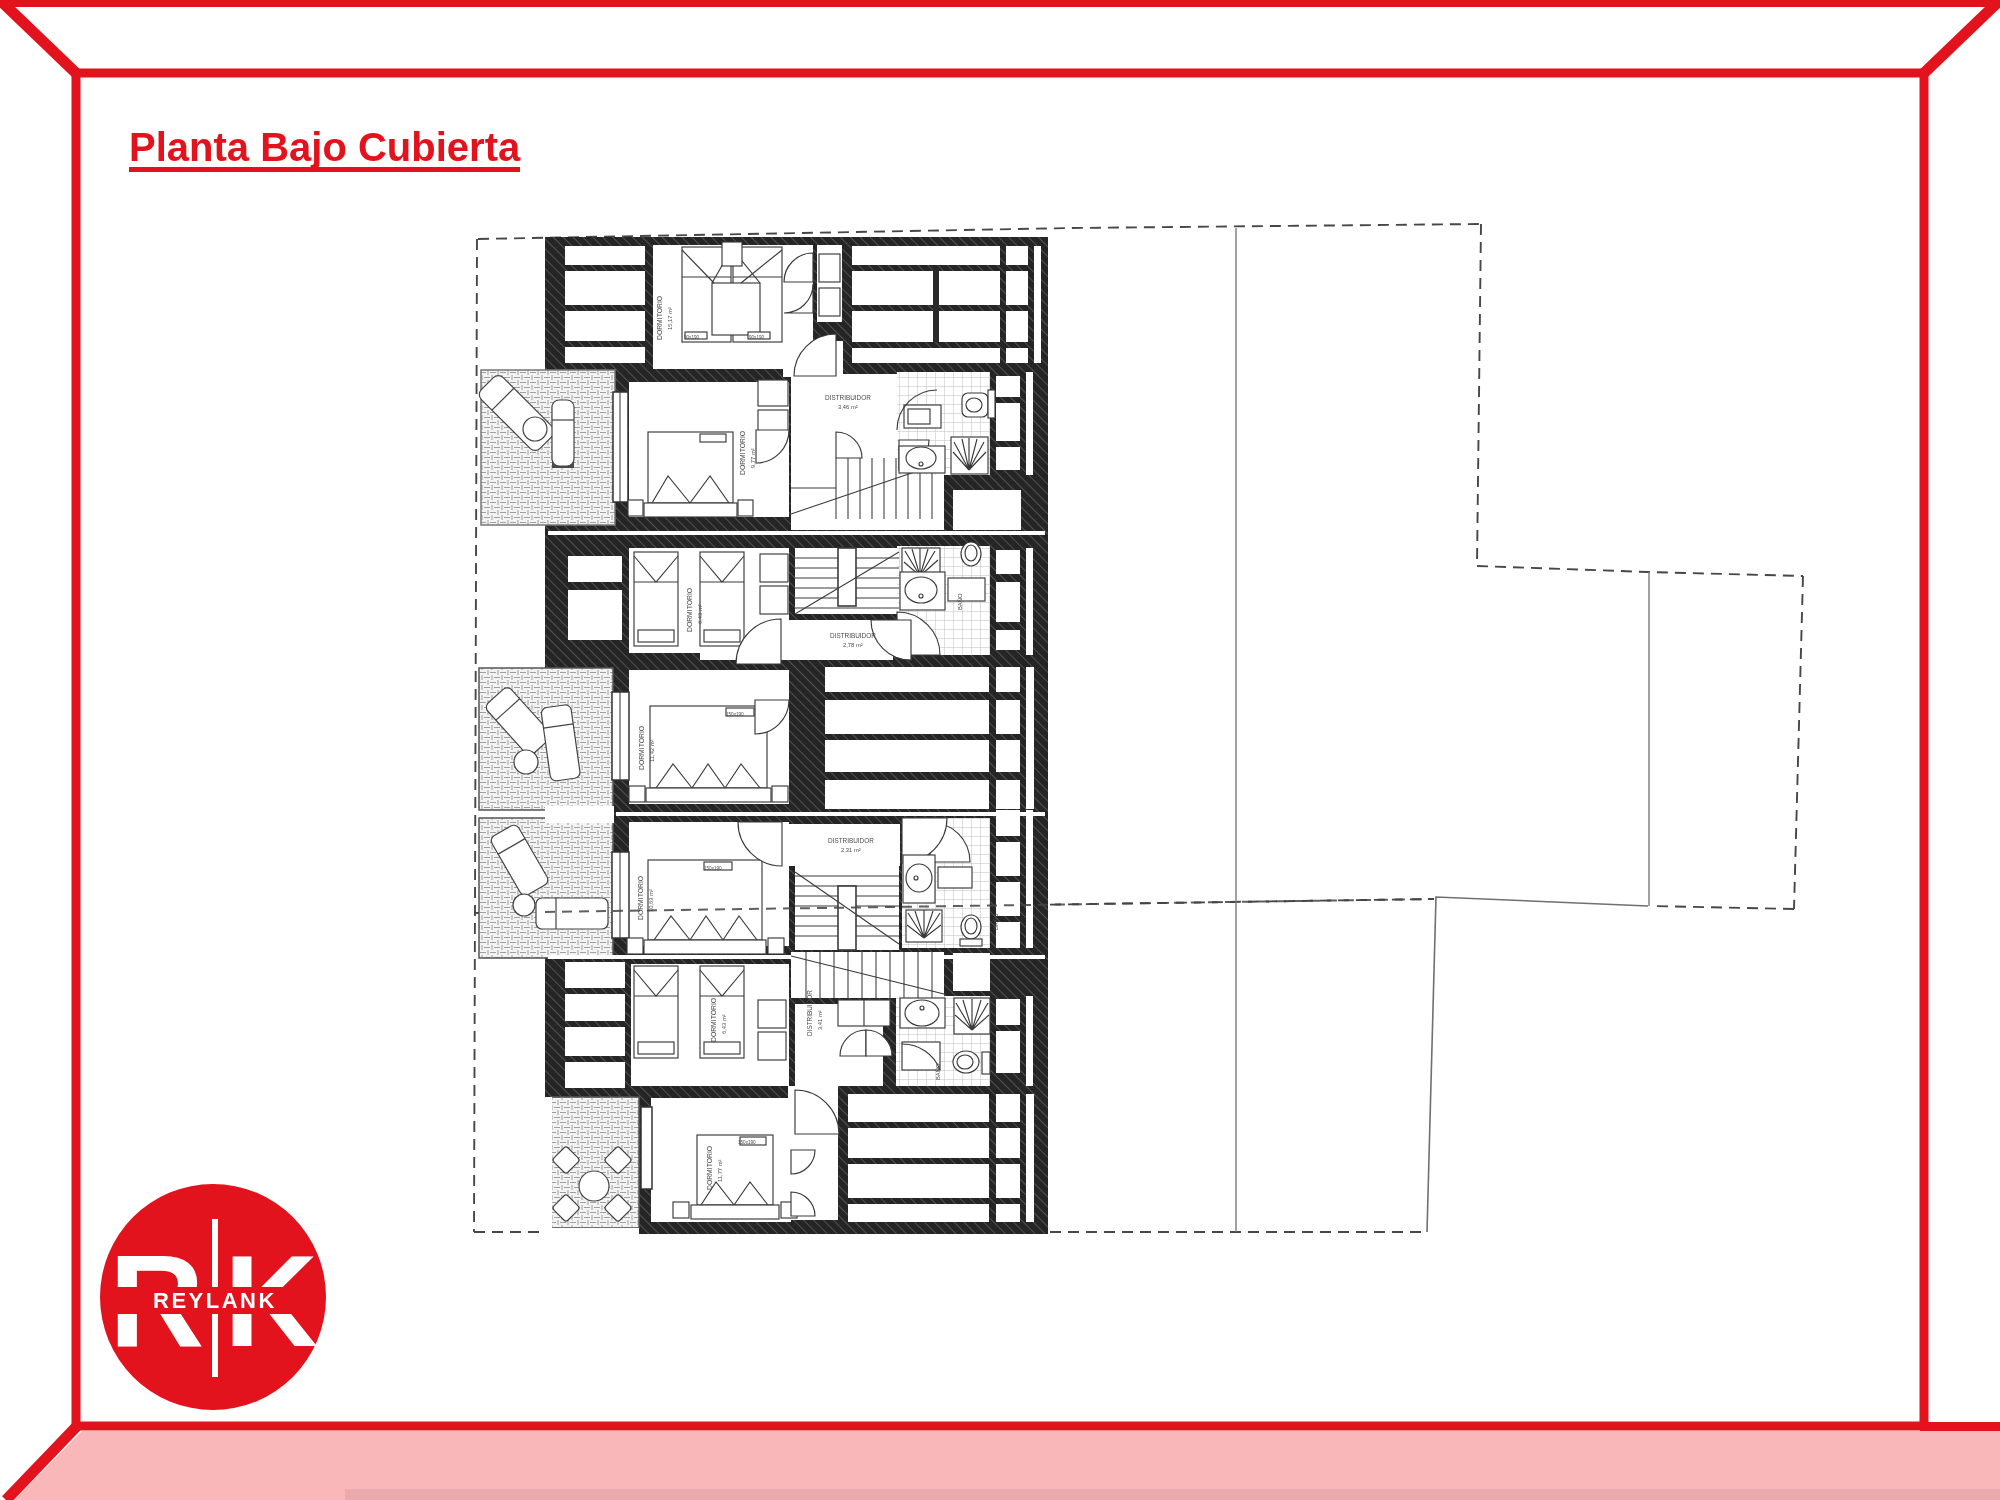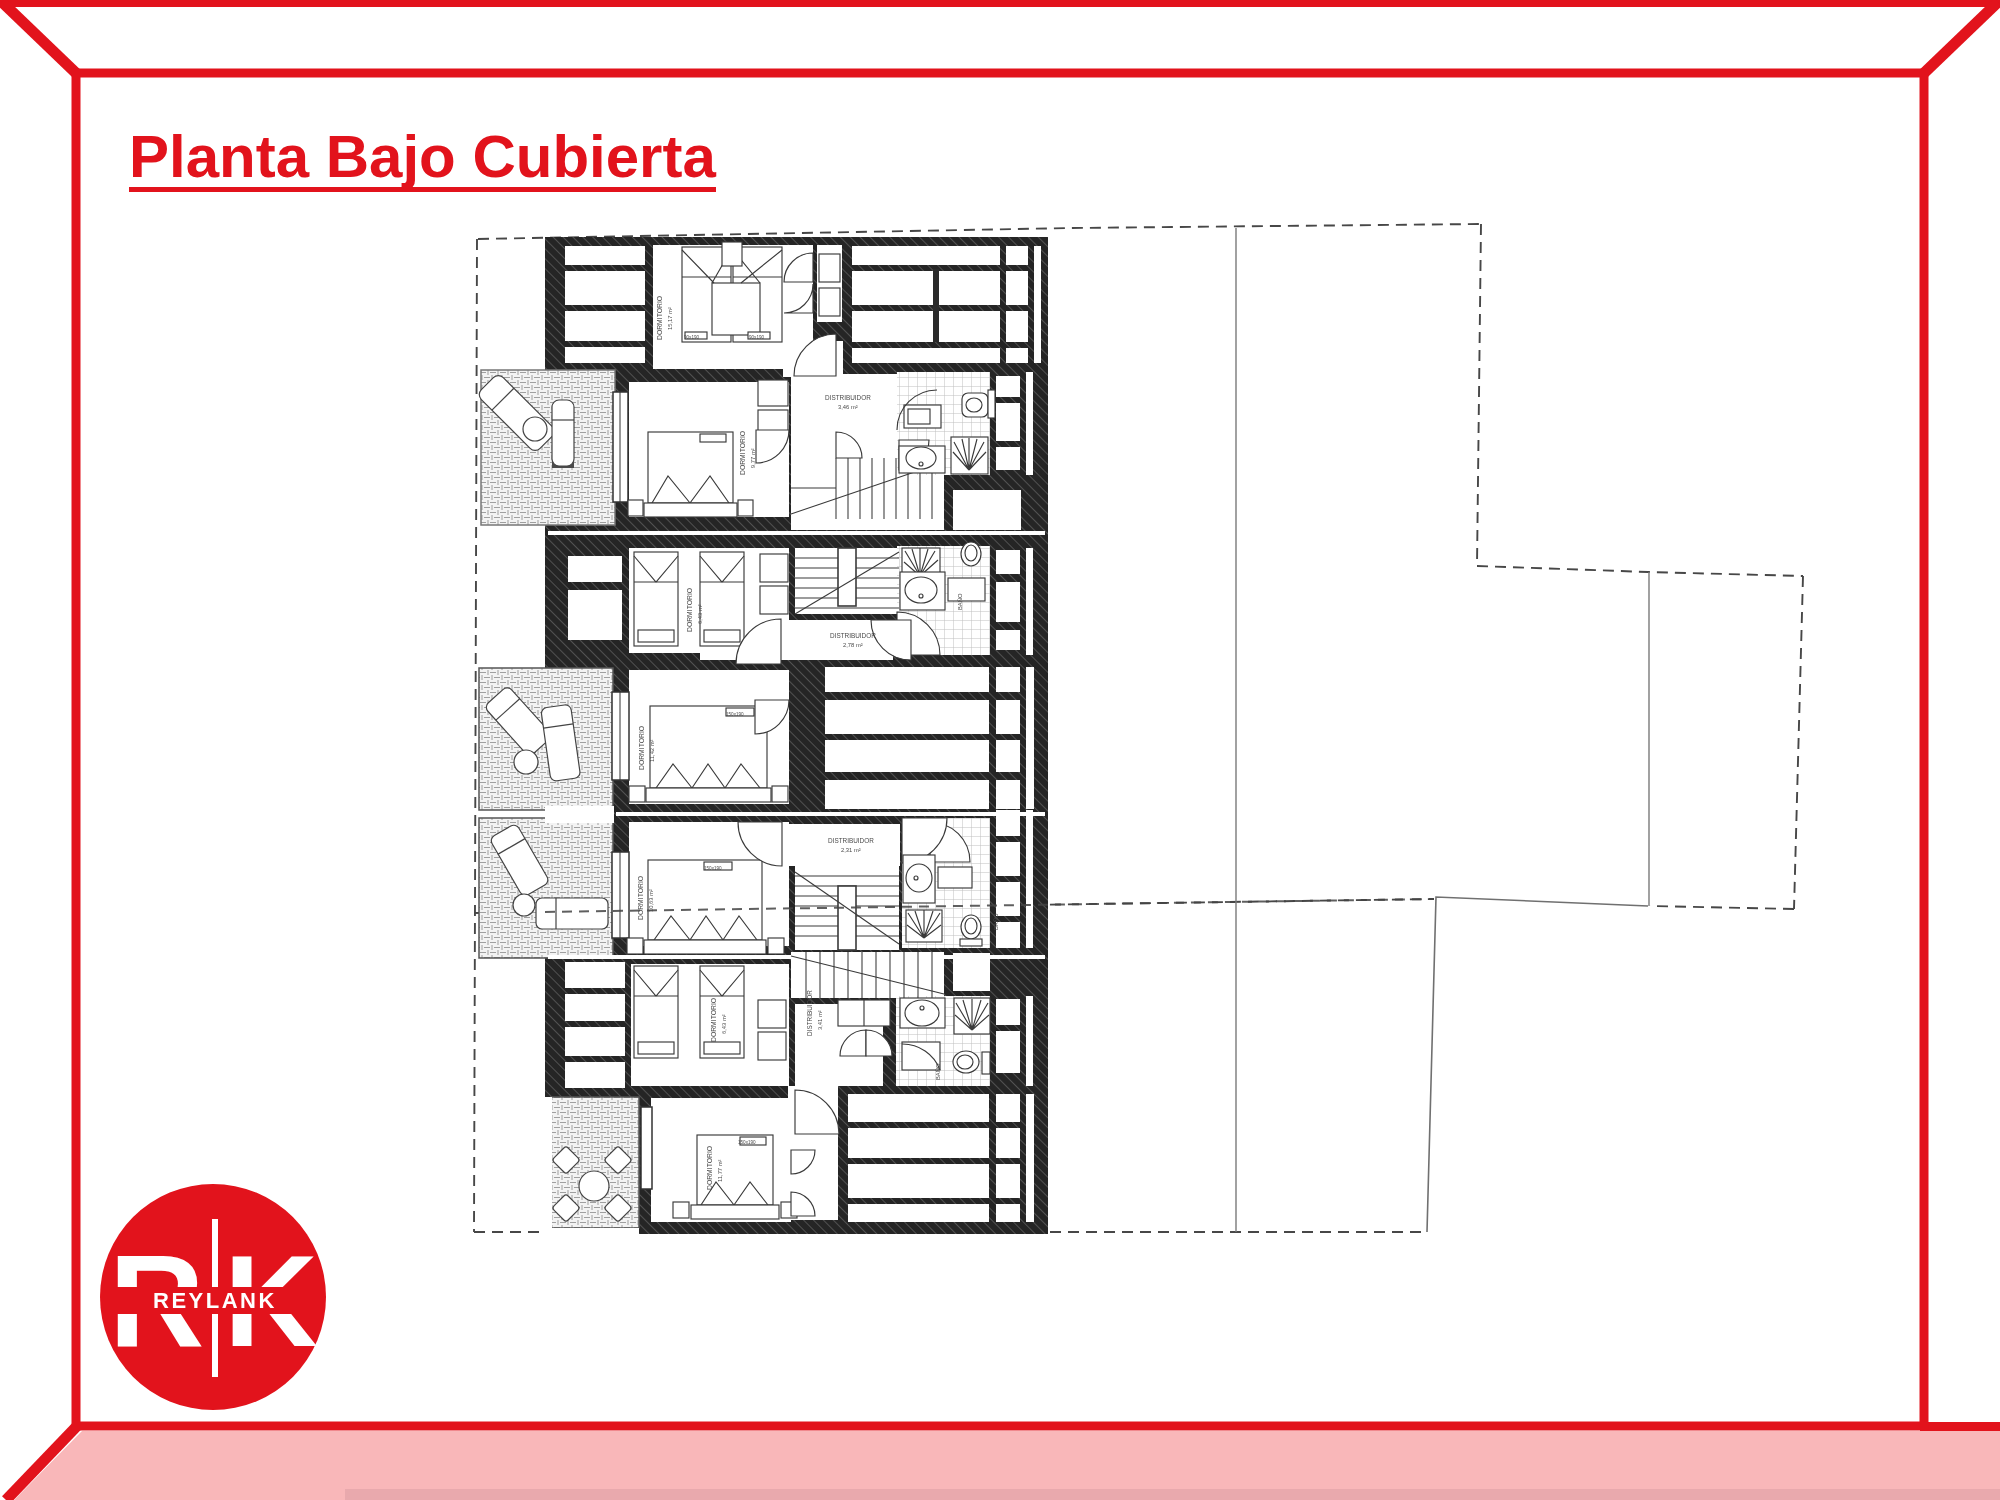--- a/index.html
+++ b/index.html
@@ -1,21 +1,21 @@
 <!DOCTYPE html>
 <html><head>
 <meta charset="utf-8">
 <style>
   html,body{margin:0;padding:0;width:2000px;height:1500px;background:#ffffff;overflow:hidden;}
   *{box-sizing:border-box;}
   .abs{position:absolute;}
   body{font-family:"Liberation Sans", sans-serif;position:relative;}
   #title{
     position:absolute;left:129px;top:127px;
-    color:#e2131c;font-size:60px;font-weight:bold;letter-spacing:0px;
+    color:#e2131c;font-size:40px;font-weight:bold;letter-spacing:0px;
     border-bottom:5px solid #e2131c;padding-bottom:0px;line-height:1.0;
   }
 </style>
 </head>
 <body>
 
 <svg class="abs" style="left:0;top:0" width="2000" height="1500" viewBox="0 0 2000 1500">
 <defs>
   <pattern id="wall" width="7" height="7" patternUnits="userSpaceOnUse" patternTransform="rotate(45)">
     <rect width="7" height="7" fill="#252525"></rect>

